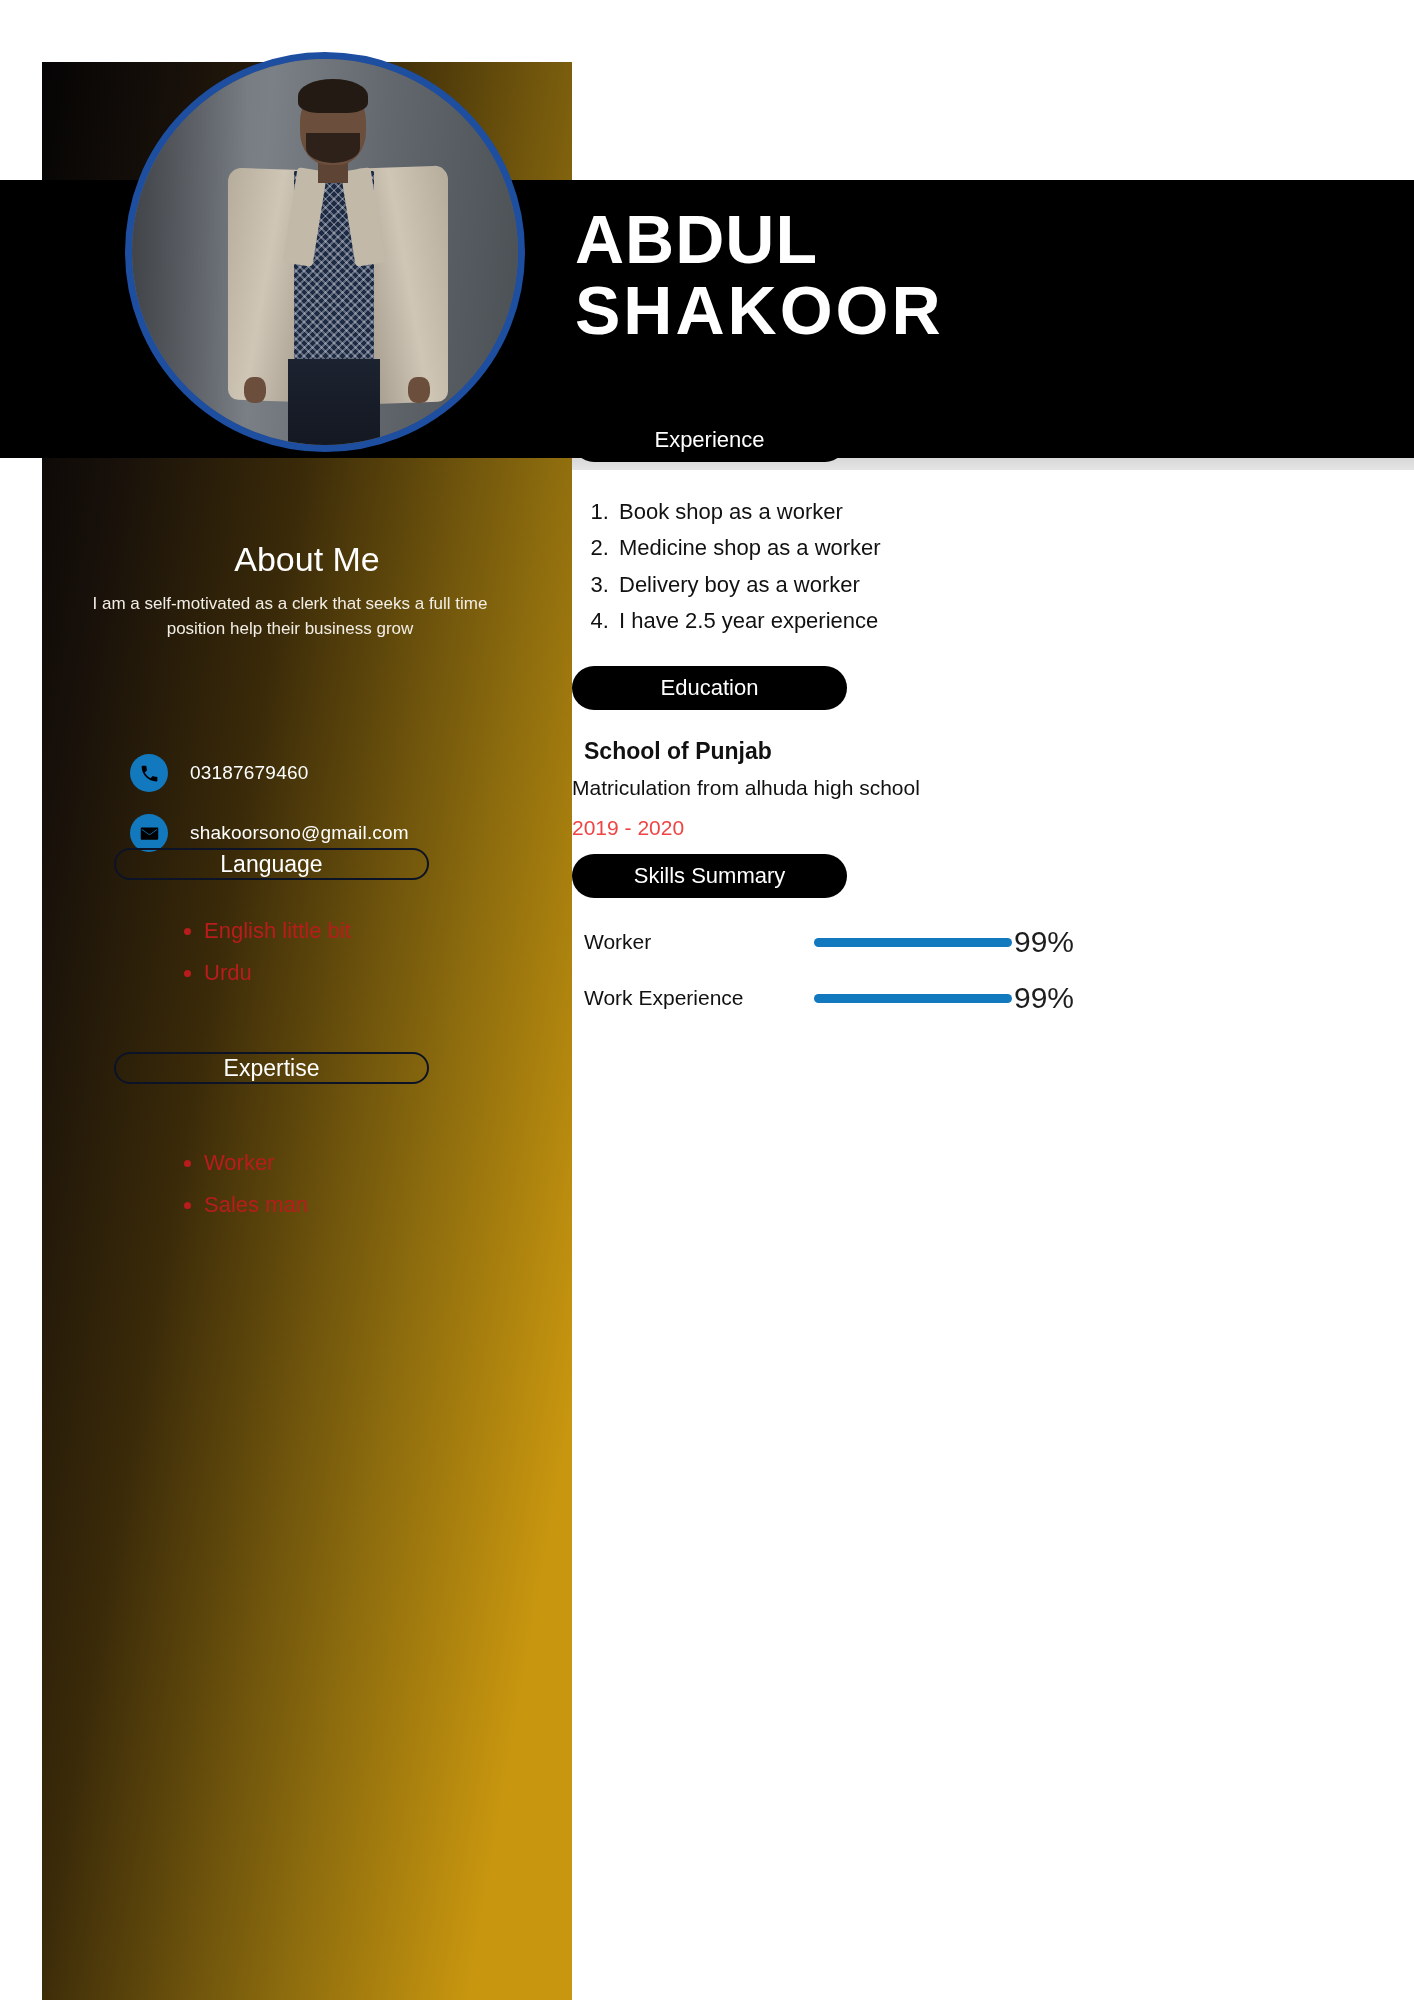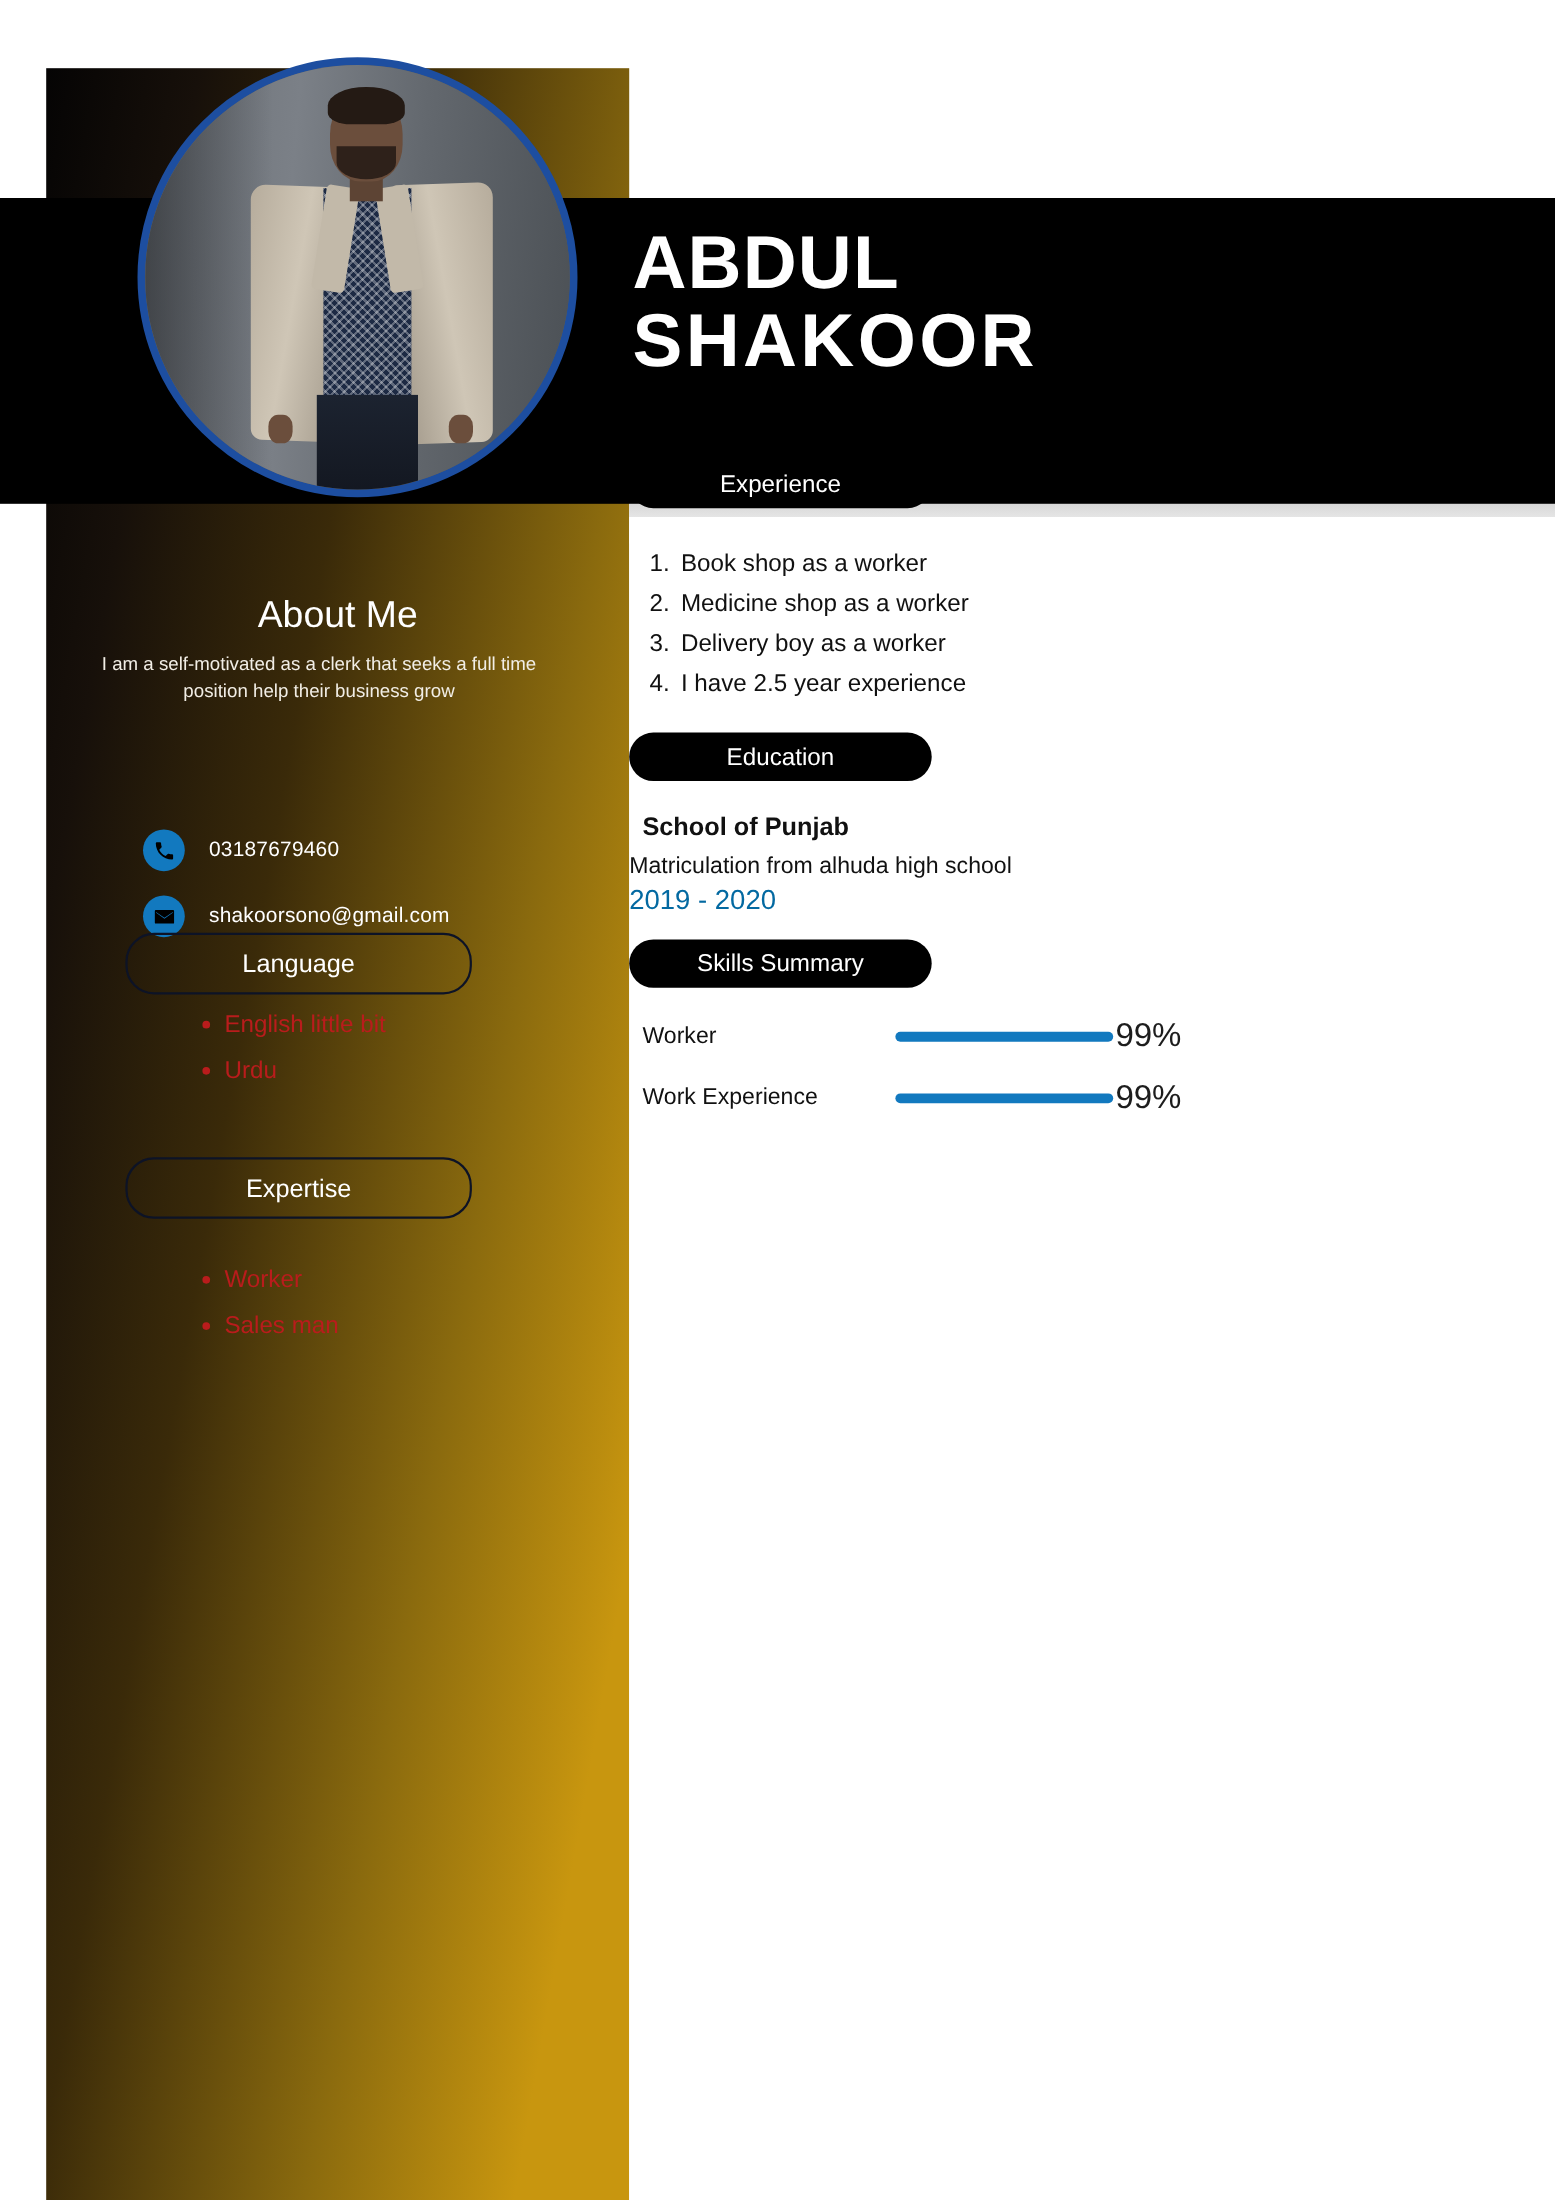--- a/index.html
+++ b/index.html
@@ -157,21 +157,21 @@
   .c-icon {
     width: 38px; height: 38px; border-radius: 50%;
     background: #1279bf; display: flex; align-items: center; justify-content: center;
     flex: 0 0 38px;
   }
   .c-icon svg { width: 21px; height: 21px; fill: #000; }
   .c-text { margin-left: 22px; font-size: 19px; color: #ffffff; letter-spacing: .2px; }
   .c-text.caps { font-size: 19px; }
 
   .pill-outline {
-    position: absolute; left: 72px; width: 315px; height: 56px;
+    position: absolute; left: 72px; width: 315px; height: 32px;
     border: 2px solid #0d1326; border-radius: 26px;
     display: flex; align-items: center; justify-content: center;
     font-size: 23px; color: #ffffff;
   }
   #pill-language { top: 786px; }
   #pill-expertise { top: 990px; }
 
   .sb-list { position: absolute; left: 140px; font-size: 22px; line-height: 1.9; color: #b91c1c; }
   .sb-list li { margin-left: 22px; }
   #list-language { top: 848px; }
@@ -199,22 +199,22 @@
 
   .edu-school {
     position: absolute; left: 12px; top: 268px;
     font-size: 23px; font-weight: bold; color: #111111;
   }
   .edu-degree {
     position: absolute; left: 0px; top: 306px;
     font-size: 21px; color: #111111;
   }
   .edu-years {
-    position: absolute; left: 0px; top: 334px;
-    font-size: 25px; color: #0369a1;
+    position: absolute; left: 0px; top: 346px;
+    font-size: 21px; color: #ef4444;
   }
 
   .skills { position: absolute; left: 12px; top: 444px; width: 800px; }
   .skill-row { display: flex; align-items: center; height: 56px; }
   .skill-name { width: 230px; font-size: 21px; color: #111111; }
   .skill-track { width: 200px; height: 9px; background: transparent; position: relative; }
   .skill-fill { position: absolute; left: 0; top: 0; height: 9px; background: #1279bf; border-radius: 6px; }
   .skill-pct { margin-left: 0; font-size: 30px; color: #1d1d1d; }
 
   ul, ol { list-style-position: outside; }

